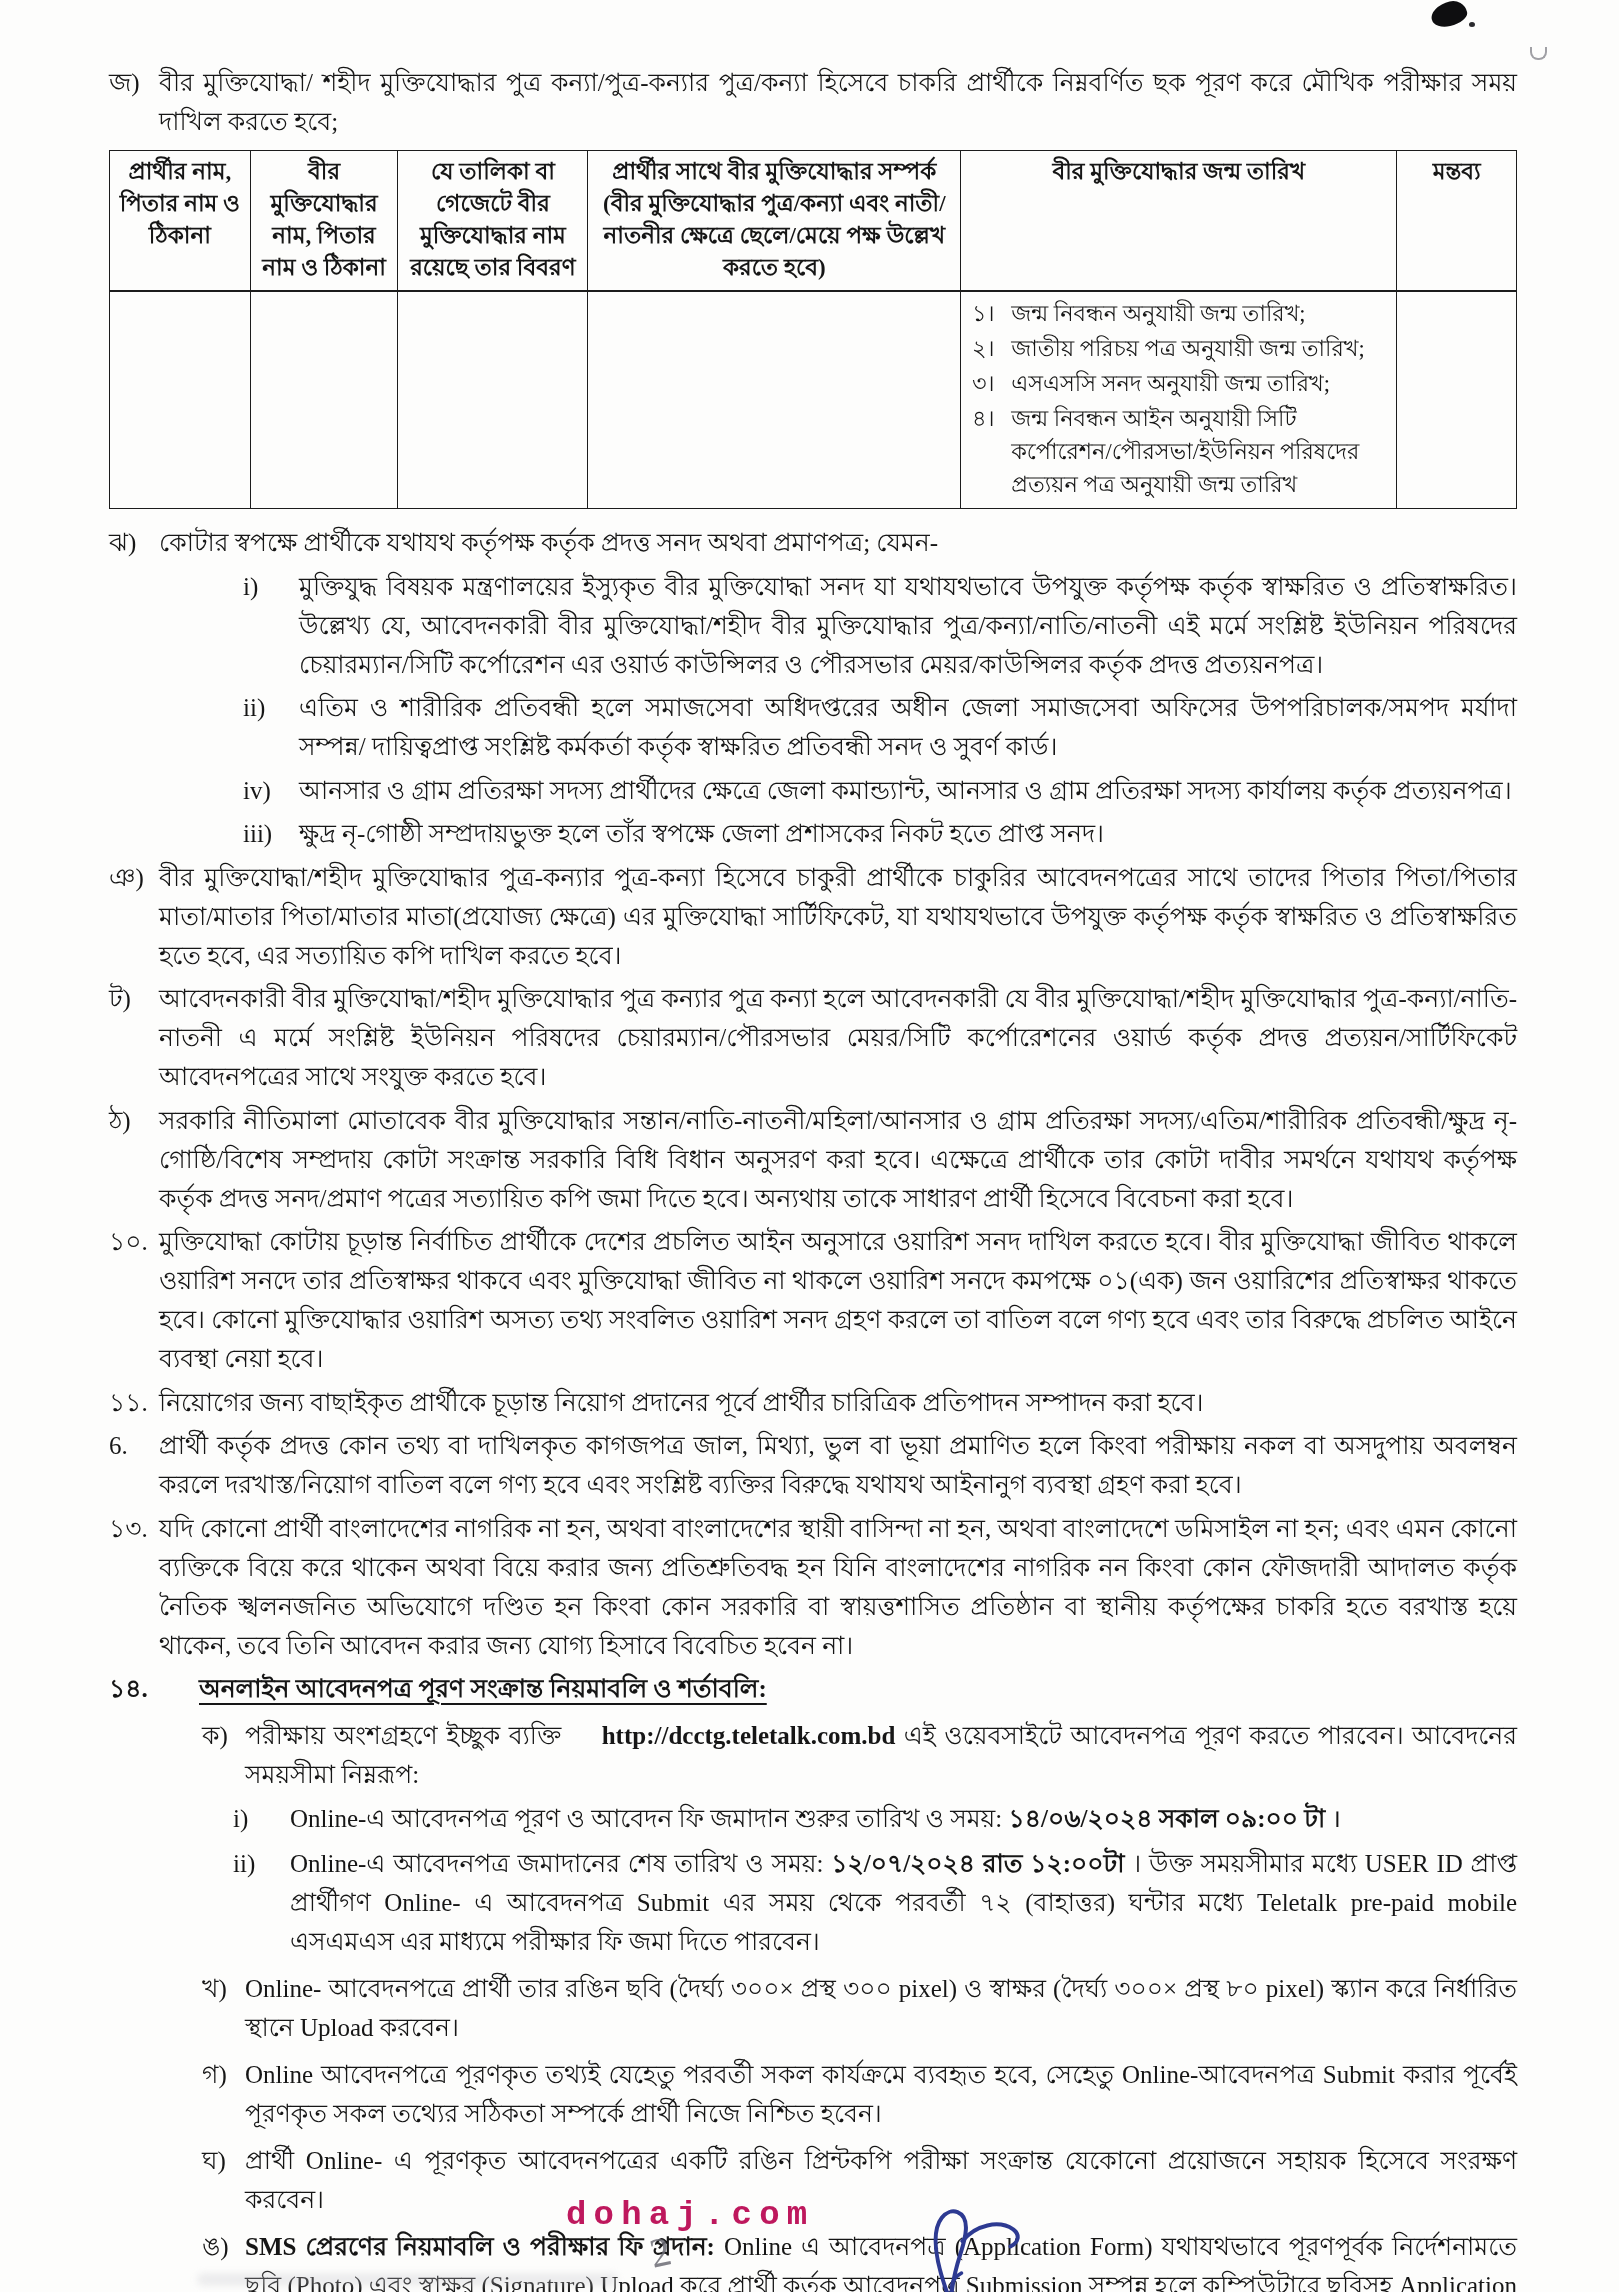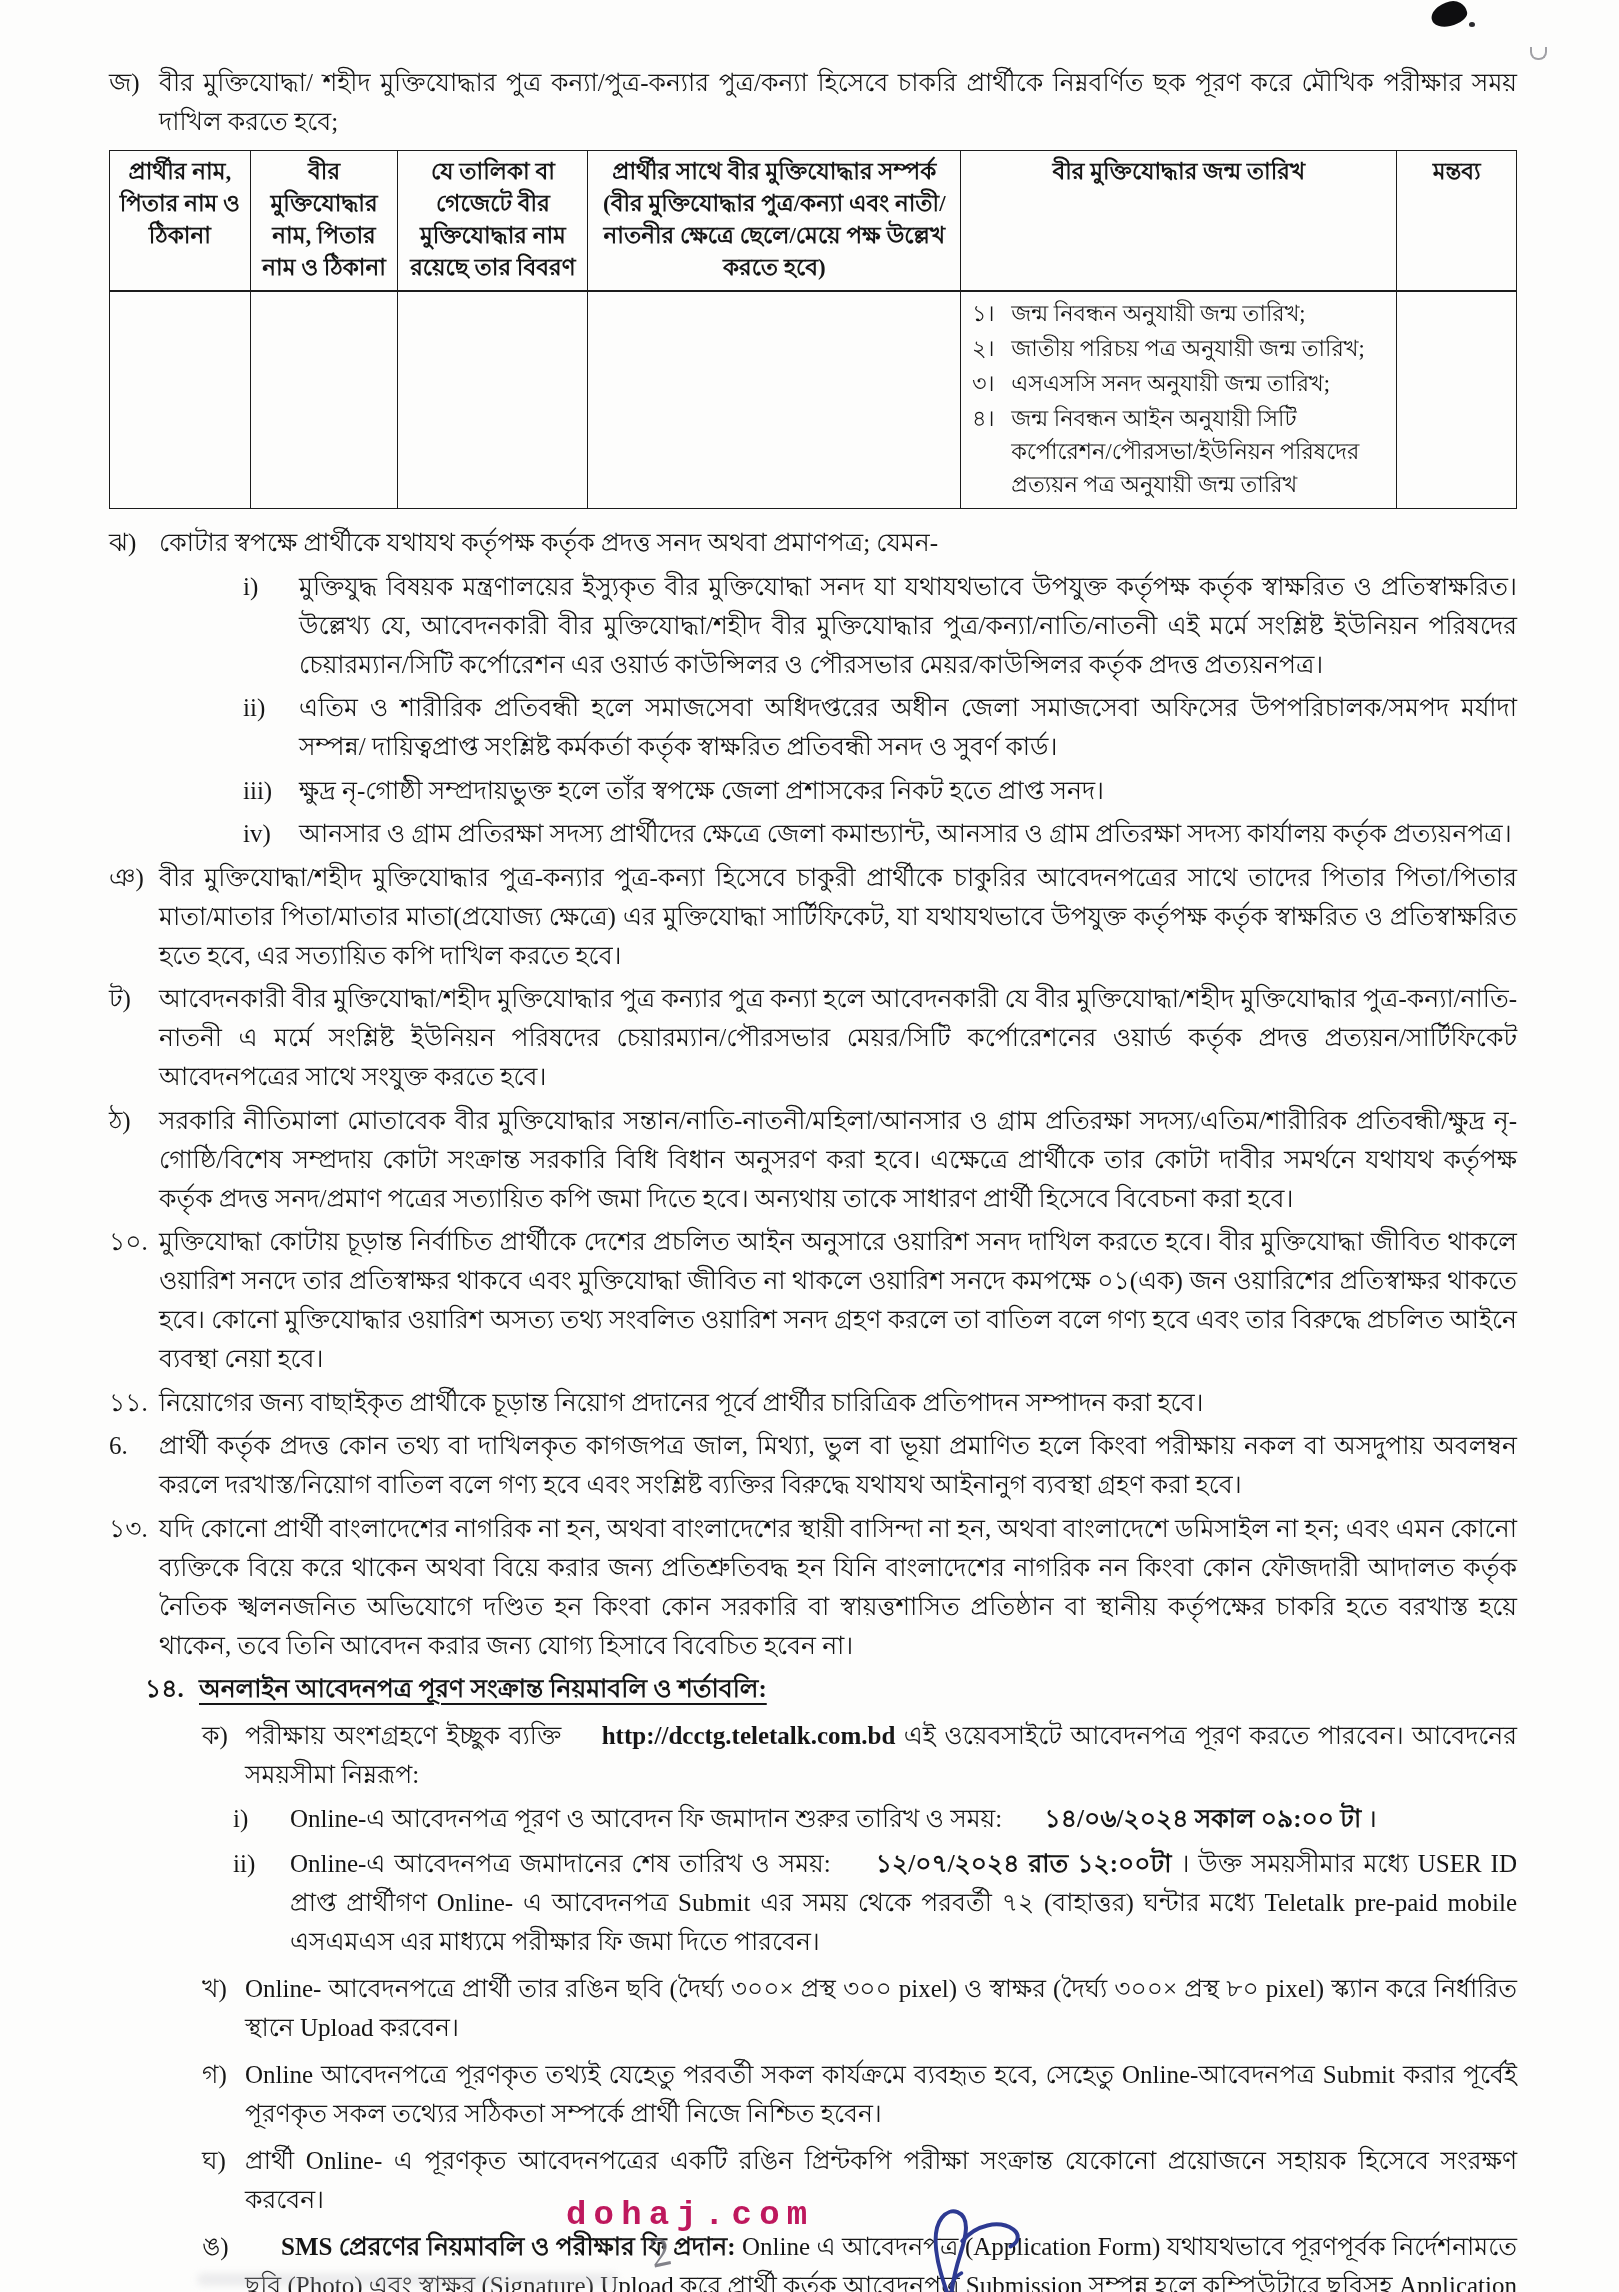--- a/index.html
+++ b/index.html
@@ -14,21 +14,21 @@
   .content{position:absolute;top:63px;left:109px;width:1408px;}
   .item{position:relative;text-align:justify;font-size:25px;line-height:39px;margin-bottom:4.5px;}
   .item>.marker{position:absolute;left:0;top:0;white-space:nowrap;}
   .lv1{padding-left:50px;}
   .sub{padding-left:190px;}
   .sub>.marker{left:134px;}
   .alpha{padding-left:136px;margin-top:8px;}
   .alpha>.marker{left:93px;}
   .rom2{padding-left:181px;margin-top:5.4px;}
   .rom2>.marker{left:124px;}
-  .bold{font-weight:bold;margin-left:36px;}
+  .bold{font-weight:bold;}
   .head-underline{font-weight:bold;text-decoration:underline;text-decoration-thickness:1.8px;text-underline-offset:6.3px;margin-left:40px;}
   .url{font-weight:bold;text-decoration-thickness:1.8px;text-underline-offset:4.5px;margin-left:32px;}
 
   table.mw{width:100%;border-collapse:collapse;table-layout:fixed;margin:9px 0 14.3px 0;}
   .mw th,.mw td{border:1.8px solid #1c1c1c;vertical-align:top;}
   .mw th{font-size:23px;line-height:32px;font-weight:bold;text-align:center;padding:5.4px 5.4px;}
   .mw thead tr{border-bottom:2.7px solid #1c1c1c;}
   .mw td{padding:5.4px 9px;height:201px;}
   .birth-list{text-align:left;}
   .birth-list .bli{position:relative;padding-left:41px;font-size:22.4px;line-height:33px;margin-bottom:1.8px;}
@@ -114,26 +114,26 @@
     </div>
     <div class="item sub">
       <span class="marker">i)</span>
       <span>মুক্তিযুদ্ধ বিষয়ক মন্ত্রণালয়ের ইস্যুকৃত বীর মুক্তিযোদ্ধা সনদ যা যথাযথভাবে উপযুক্ত কর্তৃপক্ষ কর্তৃক স্বাক্ষরিত ও প্রতিস্বাক্ষরিত। উল্লেখ্য যে, আবেদনকারী বীর মুক্তিযোদ্ধা/শহীদ বীর মুক্তিযোদ্ধার পুত্র/কন্যা/নাতি/নাতনী এই মর্মে সংশ্লিষ্ট ইউনিয়ন পরিষদের চেয়ারম্যান/সিটি কর্পোরেশন এর ওয়ার্ড কাউন্সিলর ও পৌরসভার মেয়র/কাউন্সিলর কর্তৃক প্রদত্ত প্রত্যয়নপত্র।</span>
     </div>
     <div class="item sub">
       <span class="marker">ii)</span>
       <span>এতিম ও শারীরিক প্রতিবন্ধী হলে সমাজসেবা অধিদপ্তরের অধীন জেলা সমাজসেবা অফিসের উপপরিচালক/সমপদ মর্যাদা সম্পন্ন/ দায়িত্বপ্রাপ্ত সংশ্লিষ্ট কর্মকর্তা কর্তৃক স্বাক্ষরিত প্রতিবন্ধী সনদ ও সুবর্ণ কার্ড।</span>
     </div>
     <div class="item sub">
+      <span class="marker">iv)</span>
+      <span>আনসার ও গ্রাম প্রতিরক্ষা সদস্য প্রার্থীদের ক্ষেত্রে জেলা কমান্ড্যান্ট, আনসার ও গ্রাম প্রতিরক্ষা সদস্য কার্যালয় কর্তৃক প্রত্যয়নপত্র।</span>
+    </div>
+    <div class="item sub">
       <span class="marker">iii)</span>
       <span>ক্ষুদ্র নৃ-গোষ্ঠী সম্প্রদায়ভুক্ত হলে তাঁর স্বপক্ষে জেলা প্রশাসকের নিকট হতে প্রাপ্ত সনদ।</span>
-    </div>
-    <div class="item sub">
-      <span class="marker">iv)</span>
-      <span>আনসার ও গ্রাম প্রতিরক্ষা সদস্য প্রার্থীদের ক্ষেত্রে জেলা কমান্ড্যান্ট, আনসার ও গ্রাম প্রতিরক্ষা সদস্য কার্যালয় কর্তৃক প্রত্যয়নপত্র।</span>
     </div>
 
     <div class="item lv1">
       <span class="marker">ঞ)</span>
       <span>বীর মুক্তিযোদ্ধা/শহীদ মুক্তিযোদ্ধার পুত্র-কন্যার পুত্র-কন্যা হিসেবে চাকুরী প্রার্থীকে চাকুরির আবেদনপত্রের সাথে তাদের পিতার পিতা/পিতার মাতা/মাতার পিতা/মাতার মাতা(প্রযোজ্য ক্ষেত্রে) এর মুক্তিযোদ্ধা সার্টিফিকেট, যা যথাযথভাবে উপযুক্ত কর্তৃপক্ষ কর্তৃক স্বাক্ষরিত ও প্রতিস্বাক্ষরিত হতে হবে, এর সত্যায়িত কপি দাখিল করতে হবে।</span>
     </div>
     <div class="item lv1">
       <span class="marker">ট)</span>
       <span>আবেদনকারী বীর মুক্তিযোদ্ধা/শহীদ মুক্তিযোদ্ধার পুত্র কন্যার পুত্র কন্যা হলে আবেদনকারী যে বীর মুক্তিযোদ্ধা/শহীদ মুক্তিযোদ্ধার পুত্র-কন্যা/নাতি-নাতনী এ মর্মে সংশ্লিষ্ট ইউনিয়ন পরিষদের চেয়ারম্যান/পৌরসভার মেয়র/সিটি কর্পোরেশনের ওয়ার্ড কর্তৃক প্রদত্ত প্রত্যয়ন/সার্টিফিকেট আবেদনপত্রের সাথে সংযুক্ত করতে হবে।</span>
     </div>

